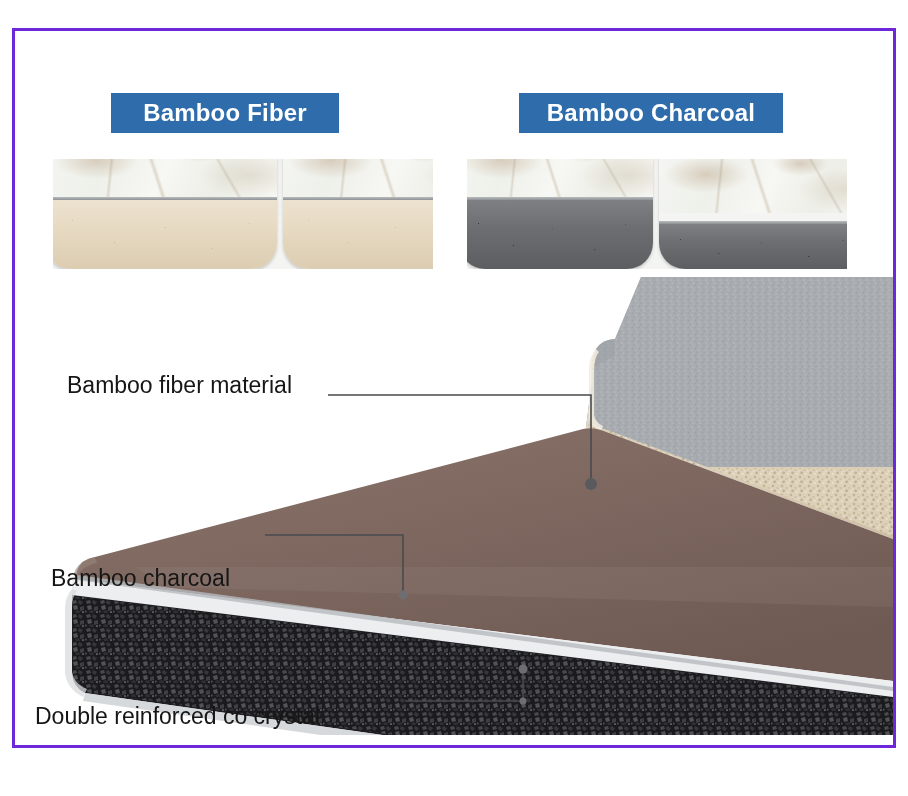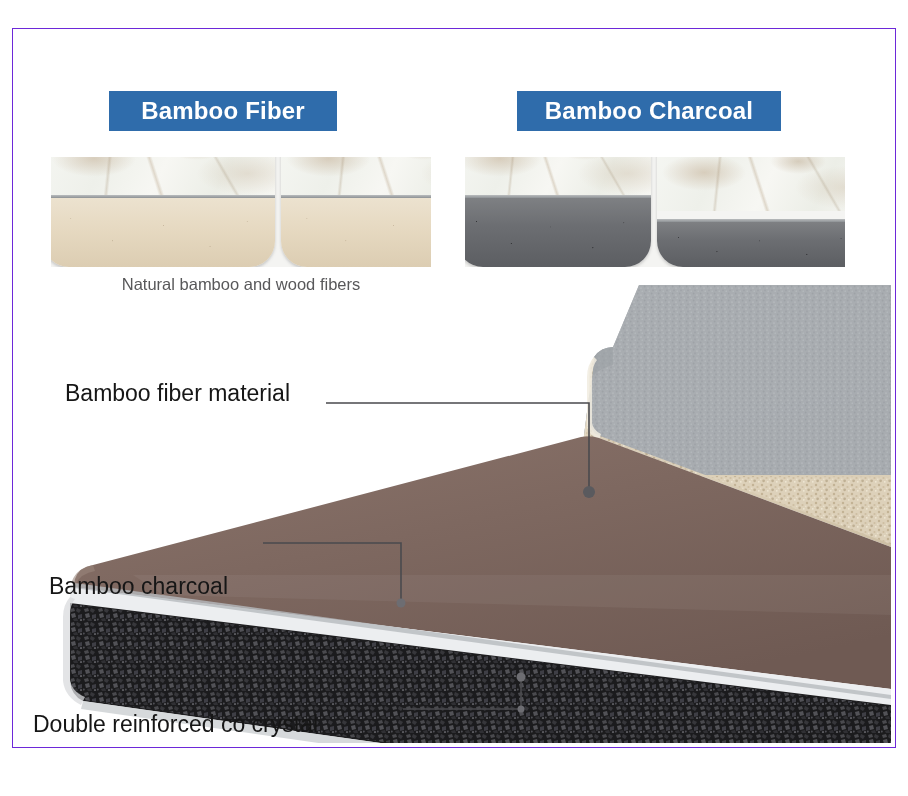--- a/index.html
+++ b/index.html
@@ -23,21 +23,21 @@
     background: #ffffff;
   }
 
   
   .frame {
     position: absolute;
     left: 12px;
     top: 28px;
     width: 884px;
     height: 720px;
-    border: 1px solid #6d28d9;
+    border: 3px solid #6d28d9;
     box-sizing: border-box;
     background: #ffffff;
     overflow: hidden;
   }
 
   
   .compare {
     position: absolute;
     left: 0; top: 0;
     width: 878px;
@@ -133,21 +133,21 @@
     color: #58585a;
     white-space: nowrap;
   }
   .caption-left  { left: 56px;  top: 246px; width: 344px; text-align: center; }
   .caption-right { left: 450px; top: 246px; width: 384px; text-align: center; }
 
   
   .diagram {
     position: absolute;
     left: 0;
-    top: 256px;
+    top: 246px;
     width: 773px;
     height: 458px;
   }
 
   .layerstack { position: absolute; left: 0; top: 0; width: 878px; height: 458px; }
 
   
   .anno {
     position: absolute;
     font-size: 23px;
@@ -191,21 +191,20 @@
           <div class="hair"></div>
           <div class="core core-charcoal"></div>
         </div>
         <div class="slab" style="left:192px; width:214px; top:-8px; height:118px;">
           <div class="face"></div>
           <div class="hair" style="top:70px;"></div>
           <div class="core core-charcoal" style="top:73px;"></div>
         </div>
       </div>
 
-      <div class="caption caption-left">Natural bamboo and wood fibers</div>
 
     </div>
 
     <div class="diagram">
 
       <svg class="layerstack" viewBox="0 0 878 458" preserveAspectRatio="none">
         <defs>
 
           <pattern id="pat-cream" width="9" height="9" patternUnits="userSpaceOnUse">
             <rect width="9" height="9" fill="#ddd1ba"></rect>

